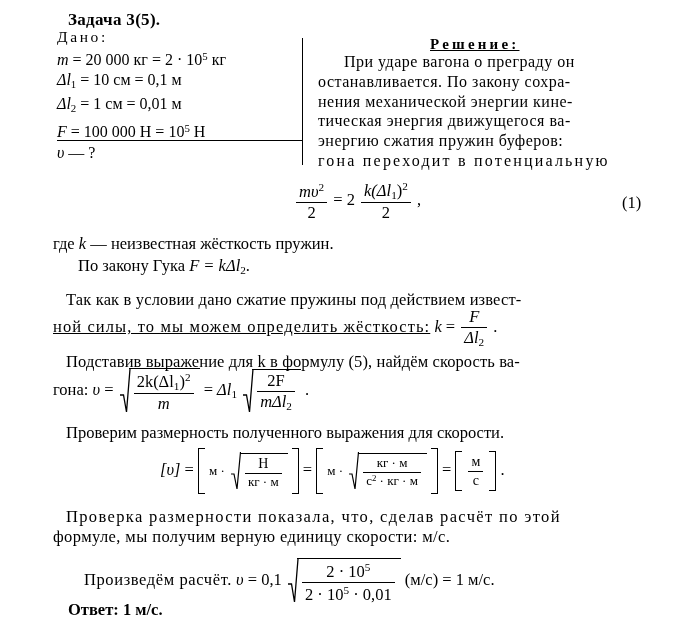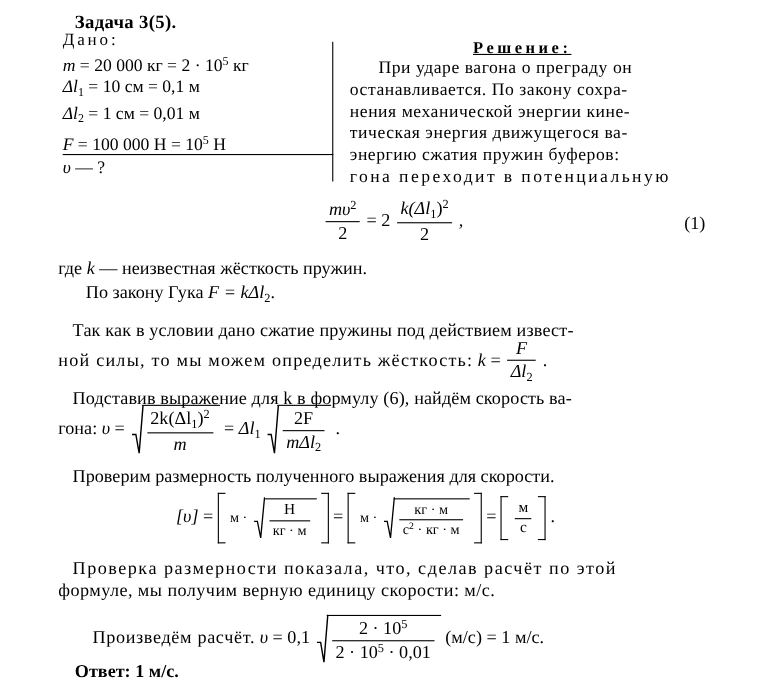--- a/index.html
+++ b/index.html
@@ -275,32 +275,32 @@
     <span class="l">
       <span>По закону Гука</span>
       <i class="F">F = kΔl</i><sub>2</sub><span>.</span>
     </span>
   </div>
 
   <div class="para" style="left:66px; top:290px;">
     <span class="l" style="letter-spacing:0.15px;">Так как в условии дано сжатие пружины под действием извест-</span>
   </div>
   <div class="eqrow" style="left:53px; top:308px;">
-    <span style="letter-spacing:1.1px;">ной силы, то мы можем определить жёсткость:</span>
+    <span style="letter-spacing:1.1px;text-decoration:underline;">ной силы, то мы можем определить жёсткость:</span>
     <i class="k">k</i>
     <span>=</span>
     <span class="frac">
       <span class="num"><i class="F">F</i></span>
       <span class="den"><i class="l">Δl</i><sub>2</sub></span>
     </span>
     <span>.</span>
   </div>
 
   <div class="para" style="left:66px; top:352px;">
-    <span class="l" style="letter-spacing:0.1px;">Подставив выражение для k в формулу (6), найдём скорость ва-</span>
+    <span class="l" style="letter-spacing:0.1px;">Подставив выражение для k в формулу (5), найдём скорость ва-</span>
   </div>
   <div class="eqrow" style="left:53px; top:368px;">
     <span>гона:</span>
     <i class="v">υ</i>
     <span>=</span>
     <span class="rad">
       <span class="radhook">
         <svg width="11" height="46" viewBox="0 0 11 46">
             <path d="M0 27 L3.5 27 L6.5 44 L10 1" stroke="#000" stroke-width="1.3" fill="none"></path>
           </svg>

